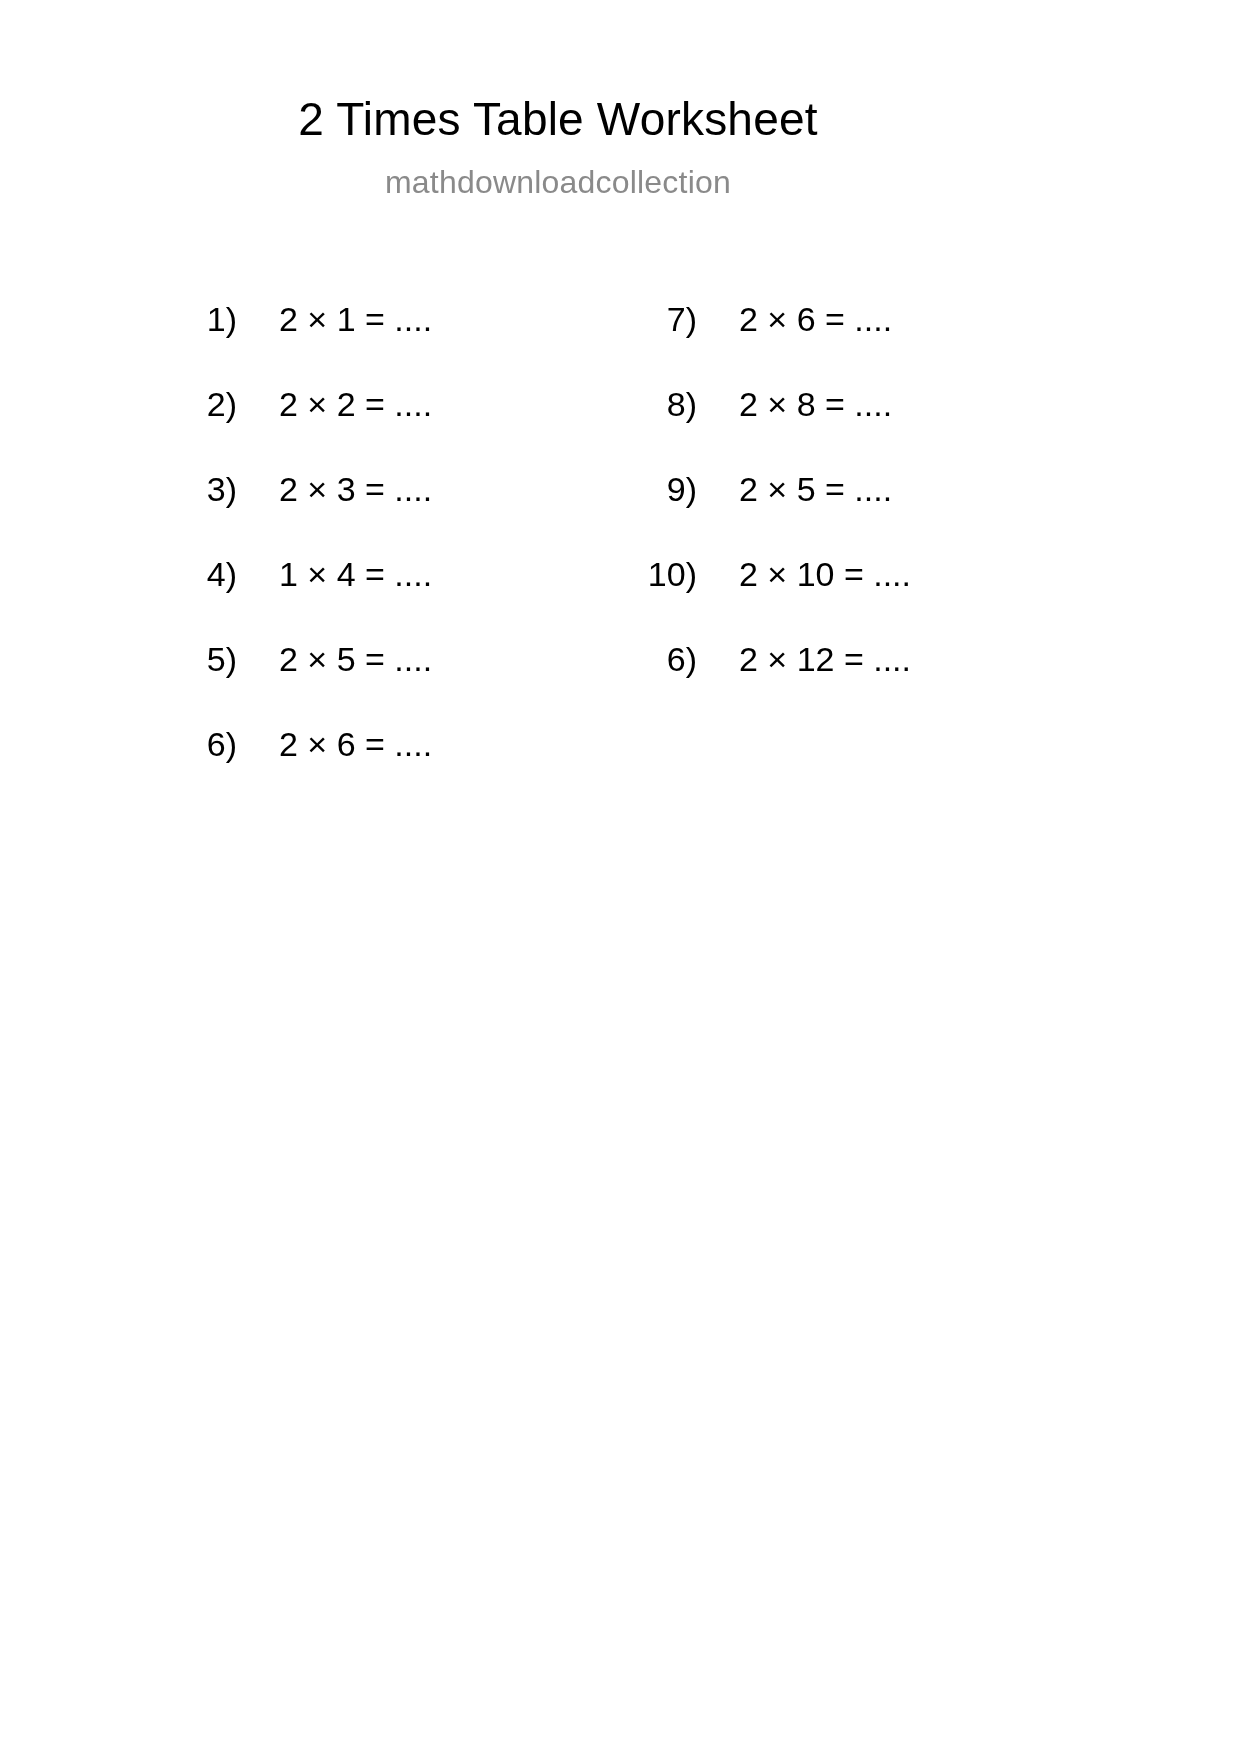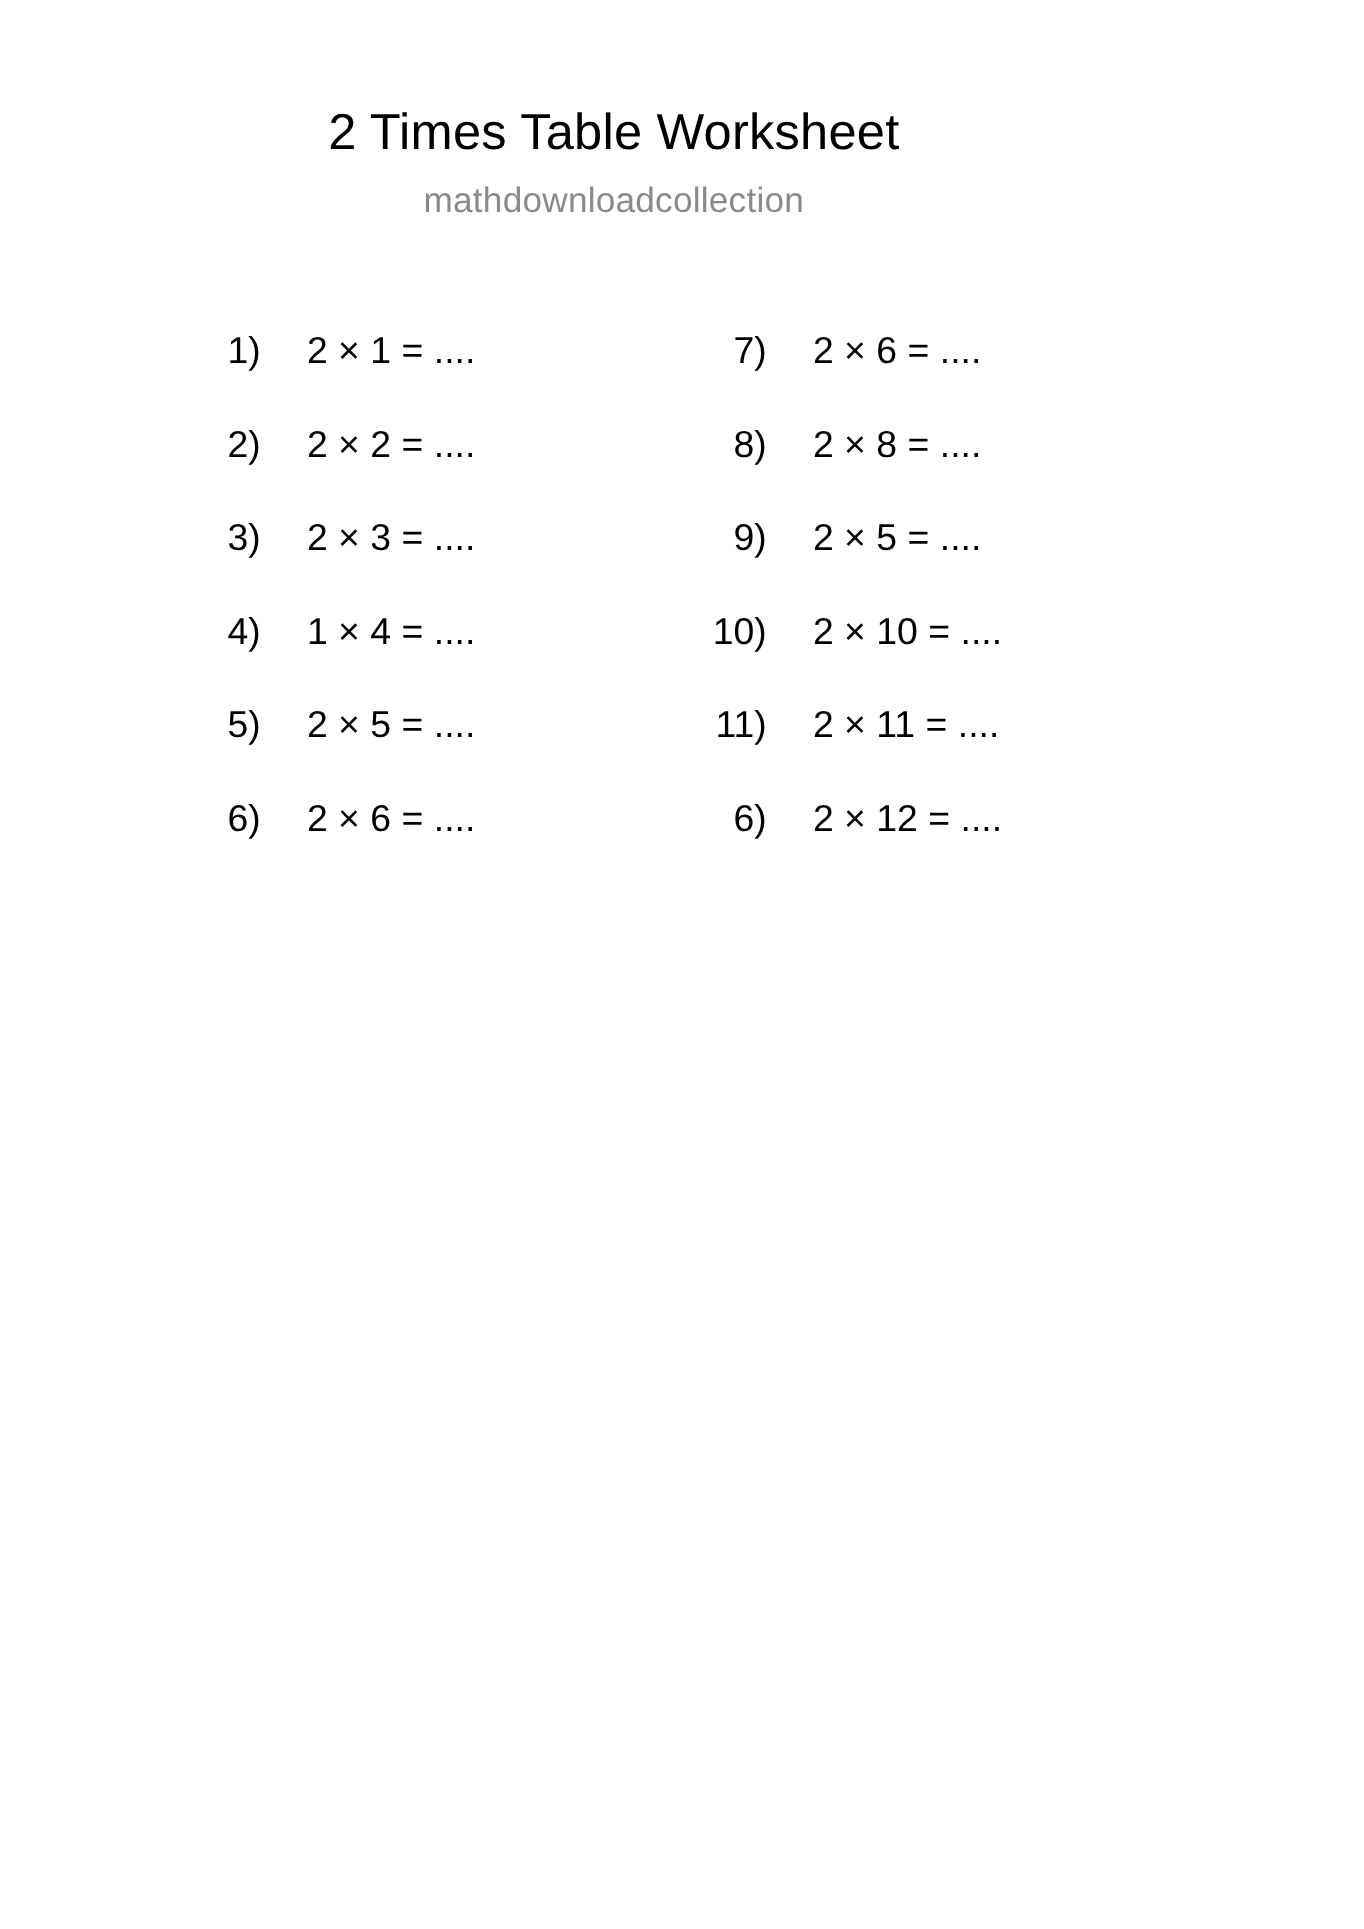--- a/index.html
+++ b/index.html
@@ -129,24 +129,20 @@
         </div>
         <div class="problem">
           <span class="p-num">9)</span>
           <span class="p-expr">2 × 5 = ....</span>
         </div>
         <div class="problem">
           <span class="p-num">10)</span>
           <span class="p-expr">2 × 10 = ....</span>
         </div>
         <div class="problem">
-          <span class="p-num">11)</span>
-          <span class="p-expr">2 × 11 = ....</span>
-        </div>
-        <div class="problem">
           <span class="p-num">6)</span>
           <span class="p-expr">2 × 12 = ....</span>
         </div>
       </div>
 
     </div>
   </div>
 
 </div>
 

